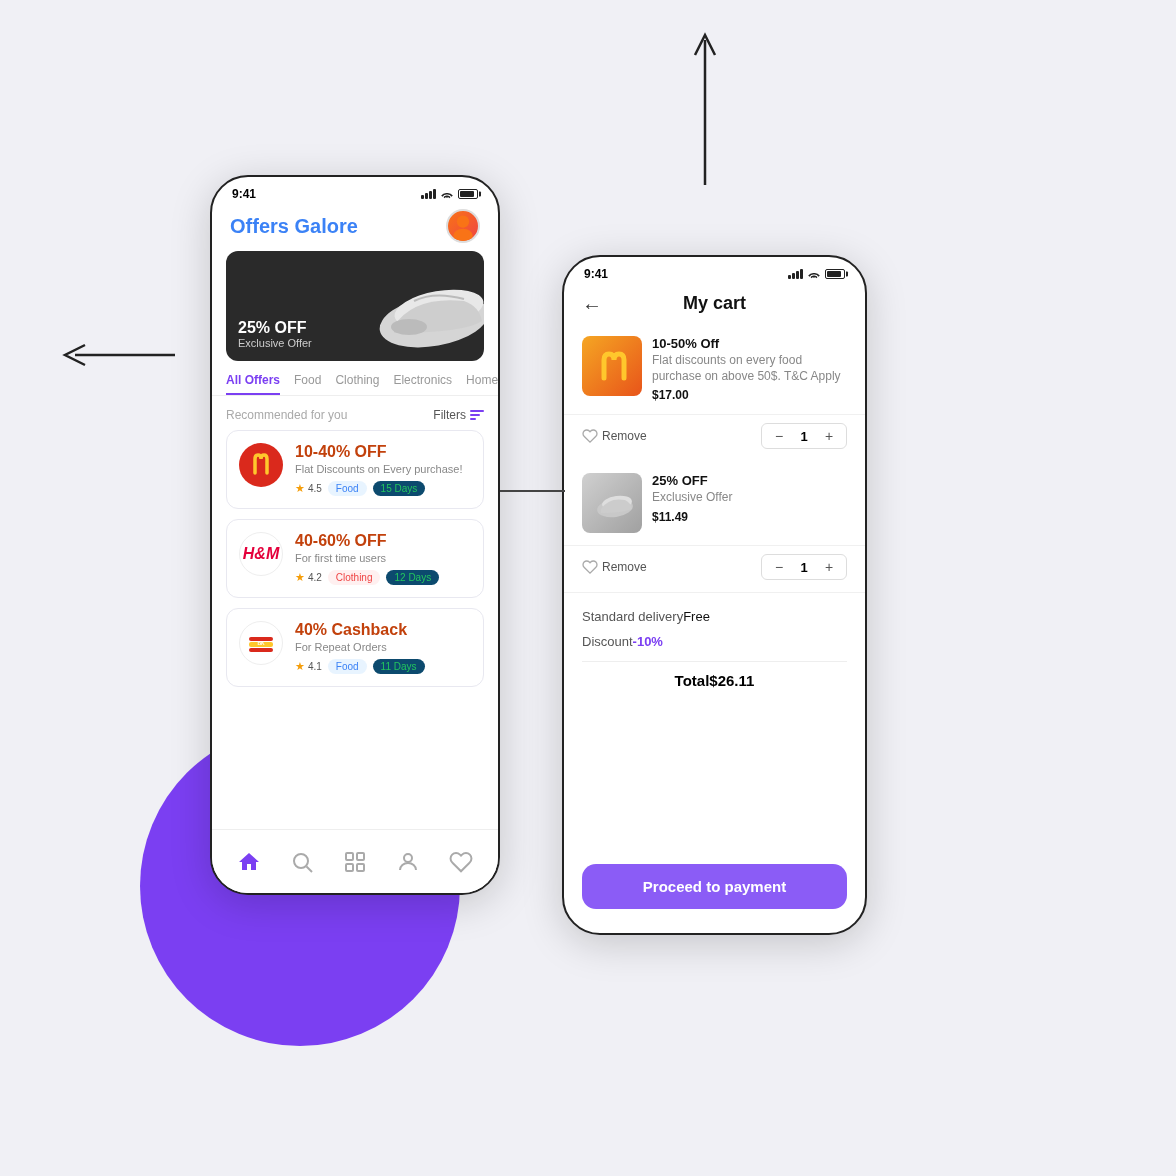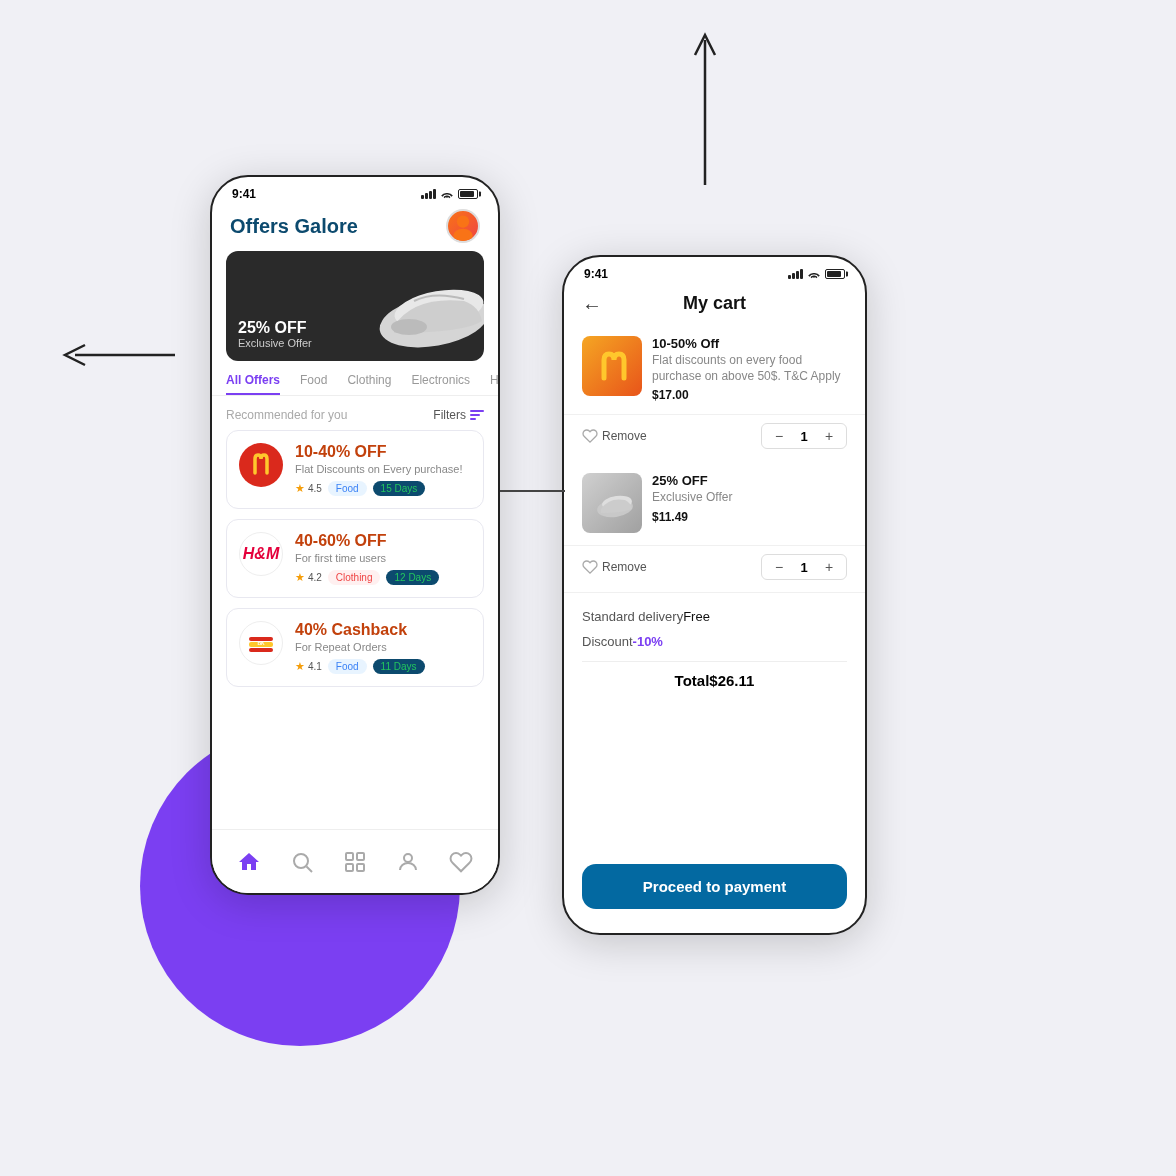--- a/index.html
+++ b/index.html
@@ -124,21 +124,21 @@
     
     .phone-header {
       display: flex;
       justify-content: space-between;
       align-items: center;
       padding: 4px 18px 8px;
     }
     .phone-header-title {
       font-size: 20px;
       font-weight: 700;
-      color: #0c4a6e;
+      color: #3b82f6;
     }
     .avatar-circle {
       width: 34px;
       height: 34px;
       border-radius: 50%;
       background: linear-gradient(135deg, #f97316, #ef4444);
       overflow: hidden;
       border: 2px solid #ddd;
     }
     .avatar-circle svg {
@@ -172,21 +172,21 @@
       right: -10px;
       top: 0;
       width: 160px;
       height: 110px;
     }
 
     
     .category-tabs {
       display: flex;
       padding: 0 14px;
-      gap: 20px;
+      gap: 14px;
       border-bottom: 1px solid #eee;
       margin-bottom: 8px;
     }
     .tab-item {
       font-size: 12px;
       padding-bottom: 6px;
       color: #999;
       cursor: pointer;
       white-space: nowrap;
     }
@@ -412,21 +412,21 @@
     
     .payment-btn-container {
       position: absolute;
       bottom: 24px;
       left: 18px;
       right: 18px;
     }
     .payment-btn {
       width: 100%;
       padding: 14px;
-      background: #0369a1;
+      background: #8b5cf6;
       color: #fff;
       border: none;
       border-radius: 14px;
       font-size: 15px;
       font-weight: 600;
       cursor: pointer;
       text-align: center;
     }
 
     

